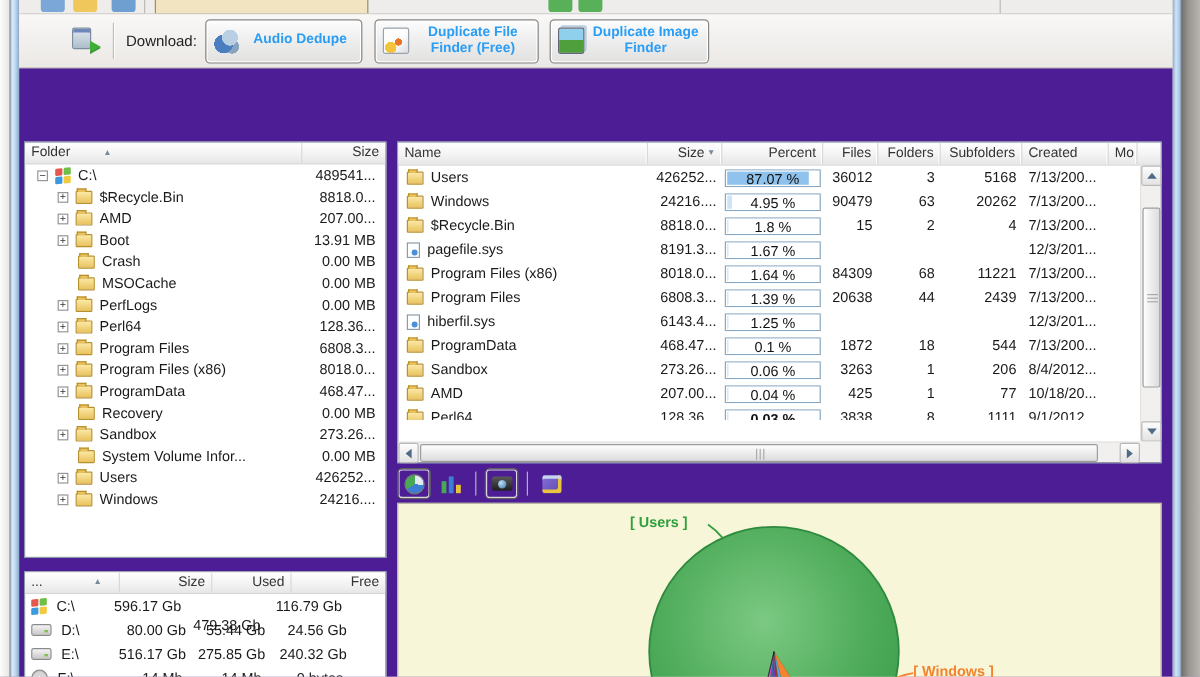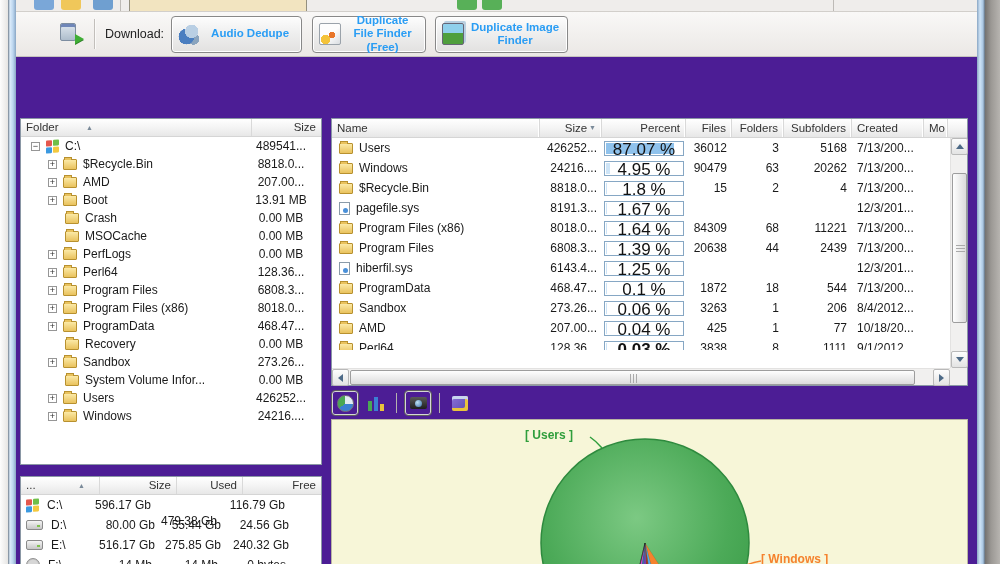--- a/index.html
+++ b/index.html
@@ -45,21 +45,21 @@
   .lhead { display:flex; height:18px; background:linear-gradient(#fff,#f3f3f3 55%,#e7e7e7); border-bottom:1px solid #d5d5d5; color:#333; overflow:hidden; }
   .hcell { padding:2px 5px 0 5px; border-right:1px solid #d9d9d9; box-shadow:inset -1px 0 0 #fff; white-space:nowrap; font-size:11.5px; }
   .sorticon { font-size:7px; color:#7a8a99; vertical-align:2px; }
 
   
   .tree-panel { left:4px; top:61px; width:302px; height:347px; }
   .trow { display:flex; align-items:center; height:18px; white-space:nowrap; overflow:hidden; }
   .expbox { width:9px; height:9px; border:1px solid #969696; background:#fff; color:#333; font-size:9px; line-height:7px; text-align:center; margin-right:6px; flex:0 0 auto; }
   .expsp { width:11px; margin-right:6px; flex:0 0 auto; }
   .tname { margin-left:6px; flex:1; overflow:hidden; }
-  .tsize { width:72px; text-align:center; padding-right:8px; flex:0 0 auto; }
+  .tsize { width:72px; text-align:right; padding-right:8px; flex:0 0 auto; }
 
   
   .cssfolder { width:14px; height:11px; background:linear-gradient(#fbe9a6,#e9c25d); border:1px solid #b8912f; border-radius:1px; position:relative; flex:0 0 auto; }
   .cssfolder::before { content:''; position:absolute; top:-3px; left:0px; width:6px; height:2px; background:#e9c25d; border:1px solid #b8912f; border-bottom:none; }
   .cssfile { width:11px; height:13px; background:#fff; border:1px solid #8a9ba9; position:relative; flex:0 0 auto; }
   .cssfile::after { content:''; position:absolute; right:1px; bottom:1px; width:5px; height:5px; border-radius:50%; background:#4a90d9; }
   .winlogo { width:13px; height:13px; display:grid; grid-template-columns:1fr 1fr; grid-template-rows:1fr 1fr; gap:1px; transform:skewY(-6deg); flex:0 0 auto; }
   .wq { border-radius:1px; }
   .io-hdd { width:17px; height:10px; background:linear-gradient(#f4f4f4,#c6c6c6); border:1px solid #8a8a8a; border-radius:2px; position:relative; flex:0 0 auto; }
   .io-hdd::after { content:''; position:absolute; right:2px; bottom:2px; width:3px; height:2px; background:#7fc24f; }
@@ -80,21 +80,21 @@
   .fl-header { position:absolute; left:0; top:0; width:635px; height:19px; display:flex; background:linear-gradient(#fff,#f3f3f3 55%,#e7e7e7); border-bottom:1px solid #d5d5d5; overflow:hidden; }
   .fhcell { padding:3px 5px 0 5px; border-right:1px solid #d9d9d9; box-shadow:inset -1px 0 0 #fff; white-space:nowrap; font-size:11.5px; color:#333; flex:0 0 auto; }
   .fl-body { position:absolute; left:0; top:19px; width:618px; height:212px; overflow:hidden; }
   .frow { display:flex; height:20px; align-items:center; }
   .fcell { flex:0 0 auto; white-space:nowrap; overflow:hidden; padding:0 5px; }
   .fc-name { display:flex; align-items:center; gap:6px; padding-left:7px; }
   .ra { text-align:right; }
   .pbox { border:1px solid #86a7c4; background:#fff; height:15px; position:relative; margin:0 2px; }
   .pfill { position:absolute; left:1px; top:1px; bottom:1px; background:#cde4f7; }
   .sel .pfill { background:#8fc2ec; }
-  .ptext { position:absolute; inset:0; text-align:center; font-size:17px; line-height:15px; color:#111; }
+  .ptext { position:absolute; inset:0; text-align:center; font-size:12px; line-height:15px; color:#111; }
 
   
   .vscroll { position:absolute; right:0; top:19px; width:17px; height:230px; background:#f1f0ef; border-left:1px solid #e3e2e1; }
   .hscroll { position:absolute; left:0; bottom:0; width:618px; height:17px; background:#f1f0ef; border-top:1px solid #e3e2e1; }
   .corner { position:absolute; right:0; bottom:0; width:17px; height:17px; background:#f1f0ef; }
   .sbtn { position:absolute; width:17px; height:17px; background:linear-gradient(#fdfdfd,#e3e3e3); border:1px solid #b9b9b9; border-radius:2px; display:flex; align-items:center; justify-content:center; }
   .arr { width:0; height:0; }
   .arr.up { border-left:4px solid transparent; border-right:4px solid transparent; border-bottom:5px solid #4d6a87; }
   .arr.down { border-left:4px solid transparent; border-right:4px solid transparent; border-top:5px solid #4d6a87; }
   .arr.left { border-top:4px solid transparent; border-bottom:4px solid transparent; border-right:5px solid #4d6a87; }
@@ -148,21 +148,21 @@
       <div class="exporticon">
         <span class="grid"></span>
         <span class="garr"></span>
       </div>
       <div class="tbsep"></div>
       <span class="dl">Download:</span>
       <button class="bigbtn" style="width:131px;">
         <span class="bicon ic-audio"></span>
         <span class="blabel">Audio Dedupe</span>
       </button>
-      <button class="bigbtn" style="width:114px; margin-left:10px;">
+      <button class="bigbtn" style="width:137px; margin-left:10px;">
         <span class="bicon ic-dupfile"></span>
         <span class="blabel">Duplicate File Finder (Free)</span>
       </button>
       <button class="bigbtn" style="width:133px; margin-left:9px;">
         <span class="bicon ic-dupimg"></span>
         <span class="blabel">Duplicate Image Finder</span>
       </button>
     </div>
 
     <div class="content">

